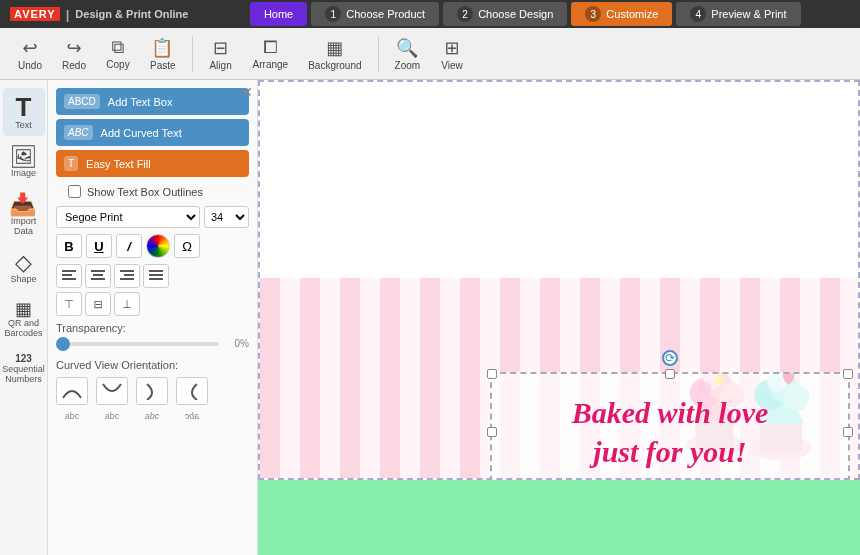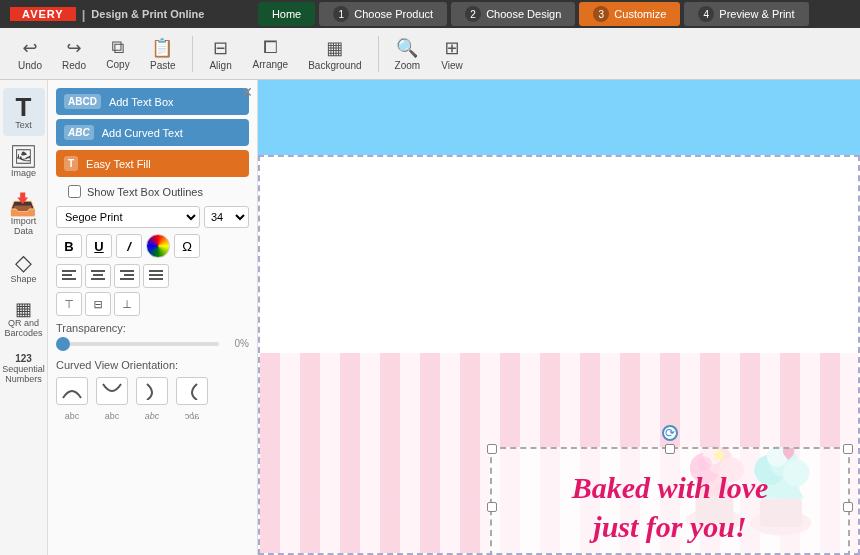--- a/index.html
+++ b/index.html
@@ -20,21 +20,21 @@
       font-size: 13px;
       display: flex;
       align-items: center;
       gap: 6px;
     }
     #topbar .brand .avery-logo {
       background: #e63322;
       color: white;
       font-weight: bold;
       font-size: 11px;
-      padding: 1px 12px;
+      padding: 1px 4px;
       letter-spacing: 1px;
     }
     #topbar .brand .separator { color: #aaa; }
     #topbar .brand .tagline { color: #ccc; font-size: 11px; }
 
     
     #steptabs {
       display: flex;
       justify-content: center;
       gap: 0;
@@ -49,21 +49,21 @@
       display: flex;
       align-items: center;
       gap: 5px;
       border-radius: 3px;
       margin: 0 2px;
     }
     .step-tab.active {
       background: #e07020;
     }
     .step-tab.home {
-      background: #14532d;
+      background: #6d28d9;
     }
     .step-tab .step-num {
       background: rgba(0,0,0,0.3);
       border-radius: 50%;
       width: 16px;
       height: 16px;
       display: flex;
       align-items: center;
       justify-content: center;
       font-size: 10px;
@@ -169,21 +169,21 @@
       color: white;
       border-radius: 4px;
       cursor: pointer;
       font-size: 11px;
     }
     .panel-btn .pb-icon {
       background: rgba(255,255,255,0.3);
       border-radius: 3px;
       padding: 2px 4px;
       font-size: 10px;
-      font-weight: bold;
+      font-weight: normal;
     }
     .panel-btn.active {
       background: #e07020;
     }
 
     .checkbox-row {
       display: flex;
       align-items: center;
       gap: 6px;
       margin: 8px 0;
@@ -349,23 +349,23 @@
     .abc-opt {
       font-size: 9px;
       color: #888;
       text-align: center;
       width: 32px;
     }
 
     
     #canvas-area {
       flex: 1;
-      background: #7dd3fc;
-      display: flex;
-      align-items: flex-end;
+      background: #86efac;
+      display: flex;
+      align-items: flex-start;
       justify-content: center;
       overflow: hidden;
     }
 
     .label-canvas {
       background: white;
       border: 2px dashed #aac;
       width: 610px;
       height: 400px;
       position: relative;

